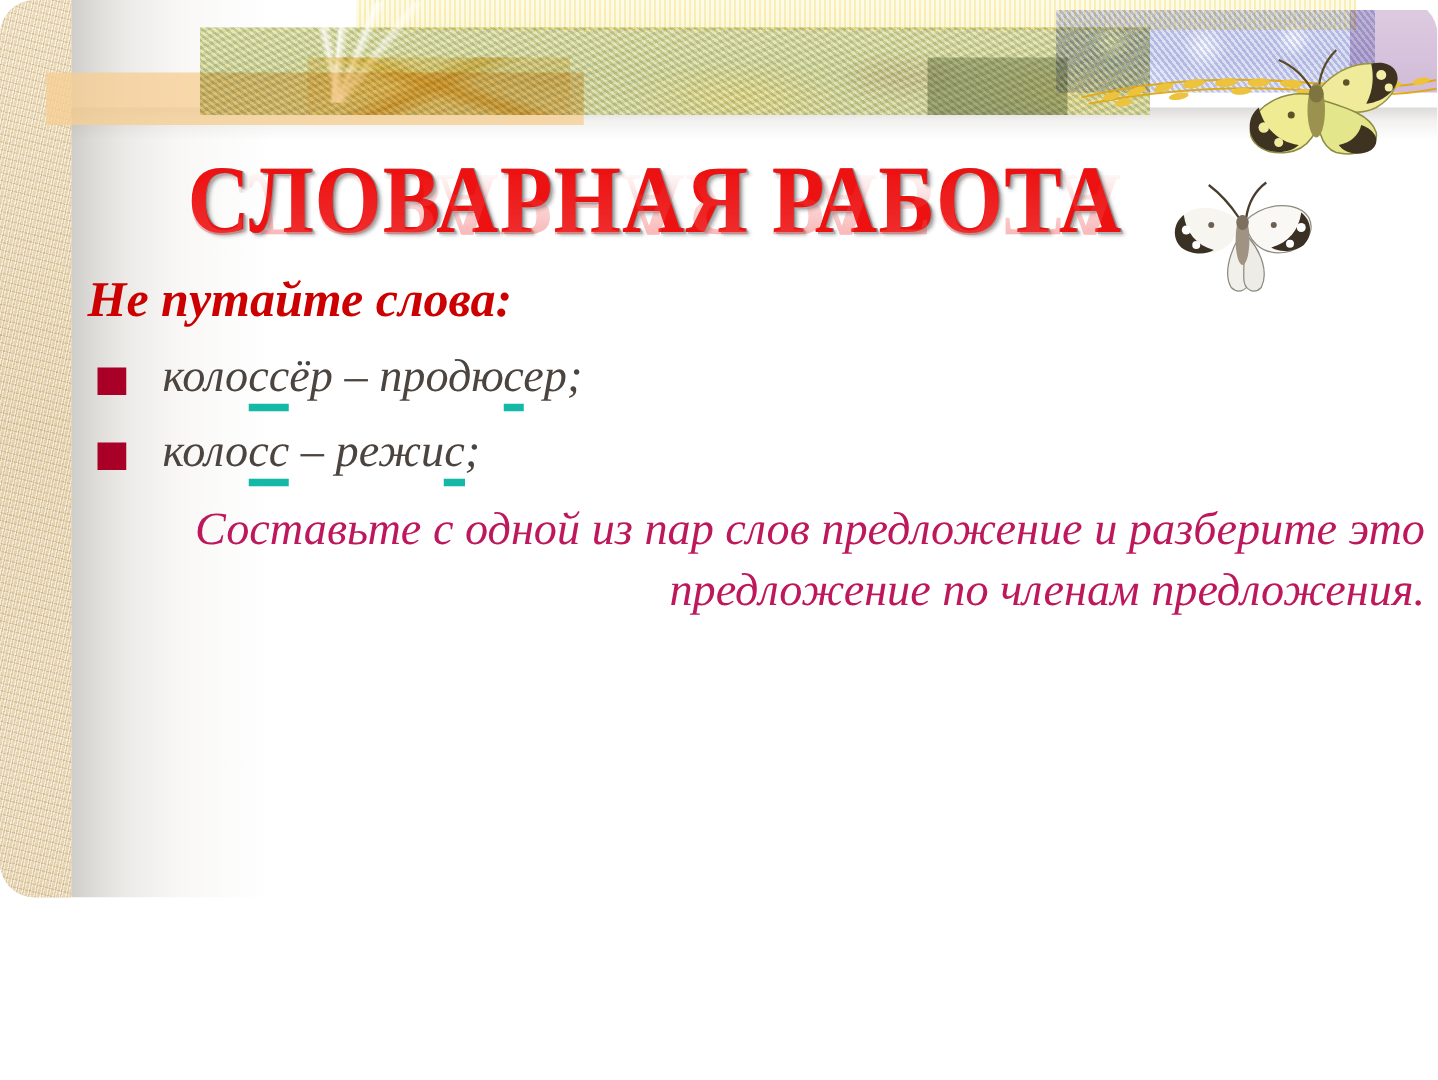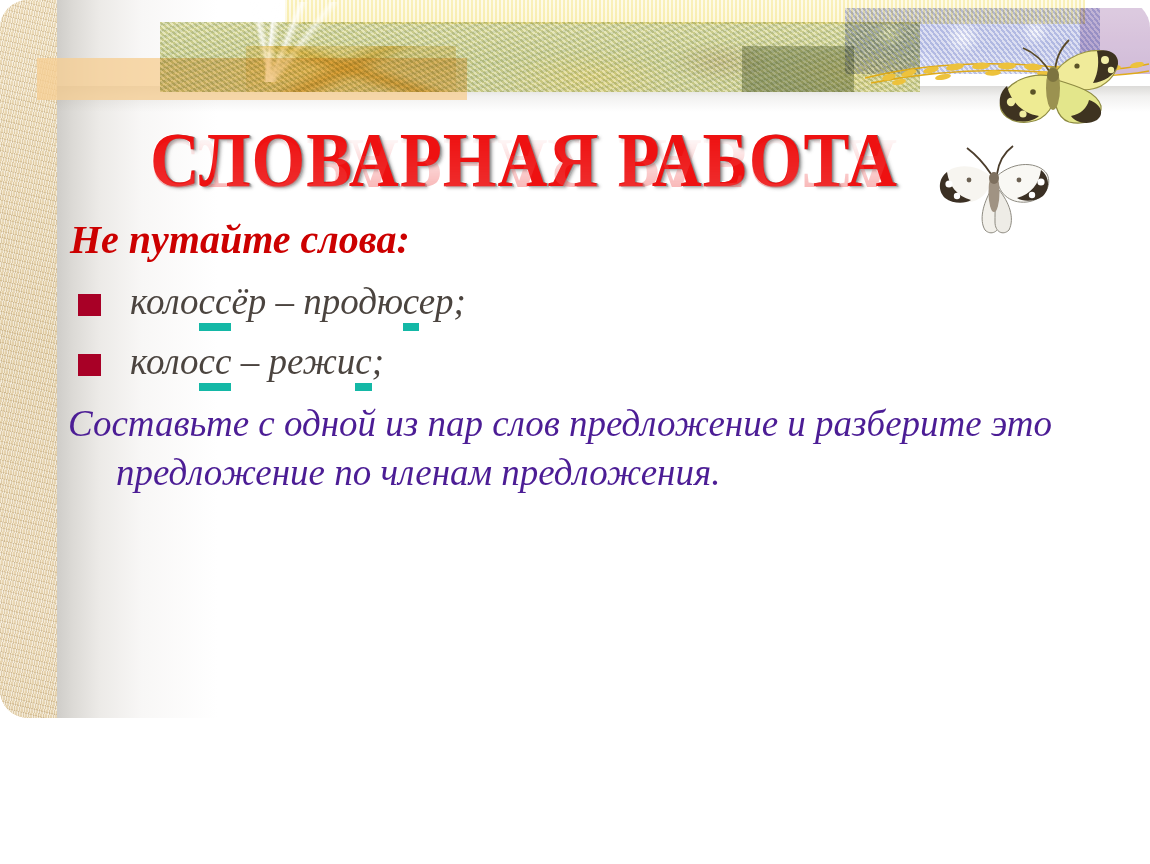--- a/index.html
+++ b/index.html
@@ -228,32 +228,33 @@
     white-space: nowrap;
   }
   ul.pairs li .sq {
     position: absolute;
     left: 18px; top: 16px;
     width: 23px; height: 22px;
     background: #a80026;
   }
   ul.pairs li u {
     text-decoration: none;
-    border-bottom: 8px solid #14b8a6;
+    border-bottom: 6px solid #14b8a6;
     padding-bottom: 1px;
   }
   .task {
     font-family: "Liberation Serif", "DejaVu Serif", serif;
     font-size: 37px;
     line-height: 1.34;
-    color: #4c1d95;
+    color: #be185d;
     margin: 8px 0 0 8px;
     padding-left: 48px;
     text-indent: -48px;
     max-width: 1035px;
+    text-align: right;
   }
 </style>
 </head>
 <body>
 
 <div class="slide">
 
   <div class="panel"></div>
   <div class="sand-strip"></div>
 

